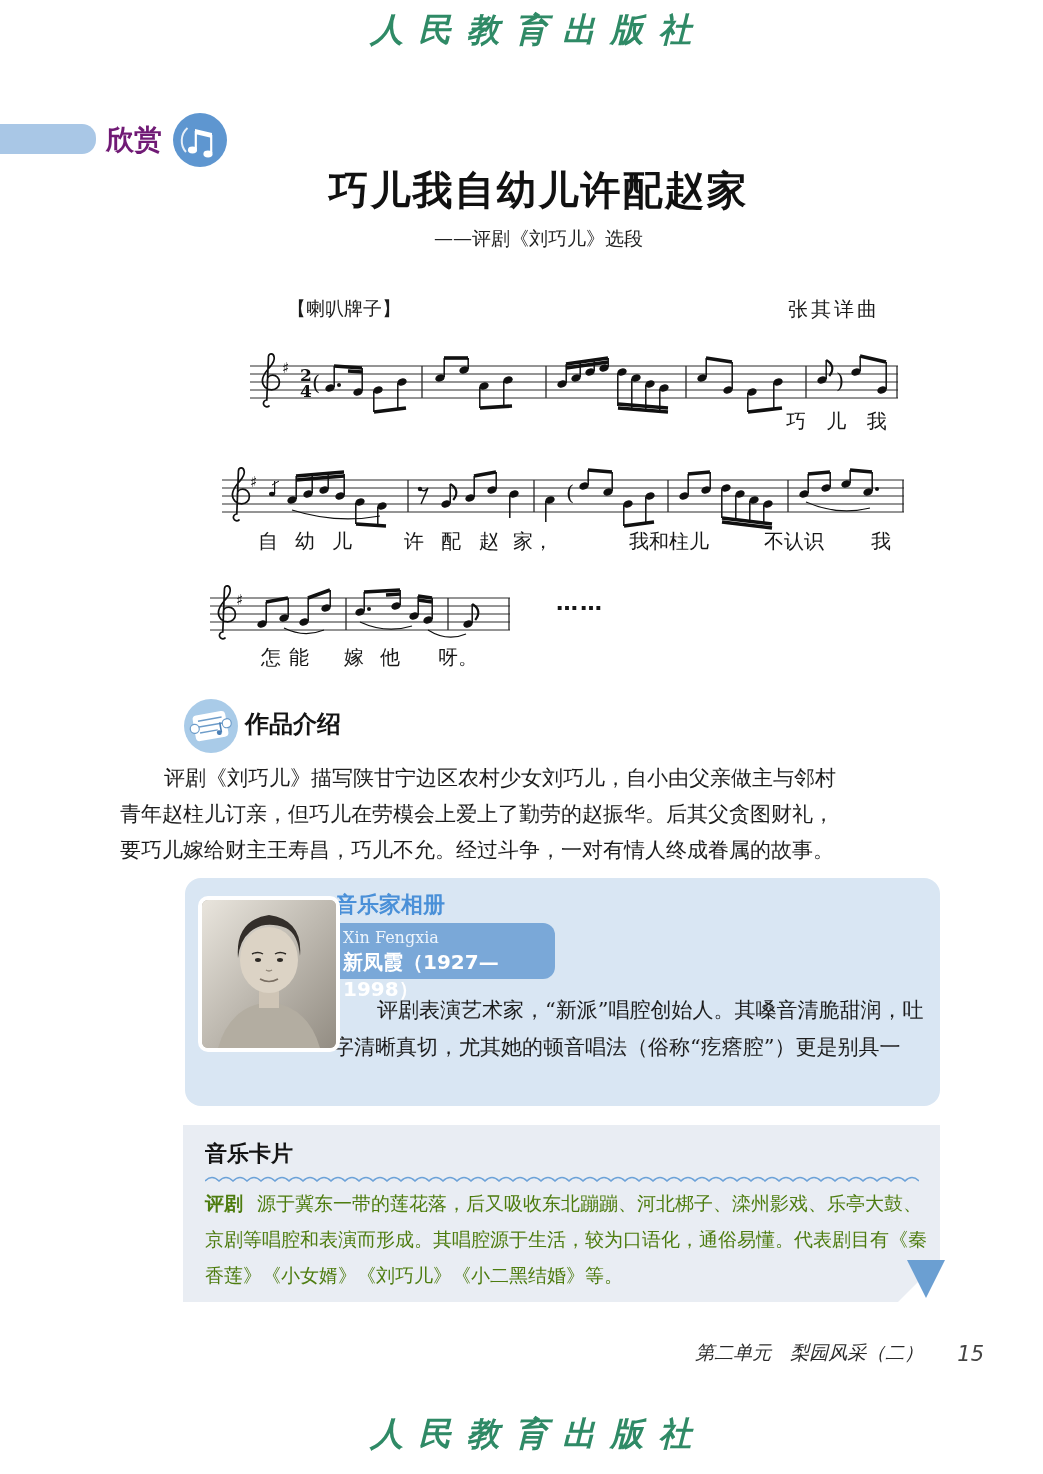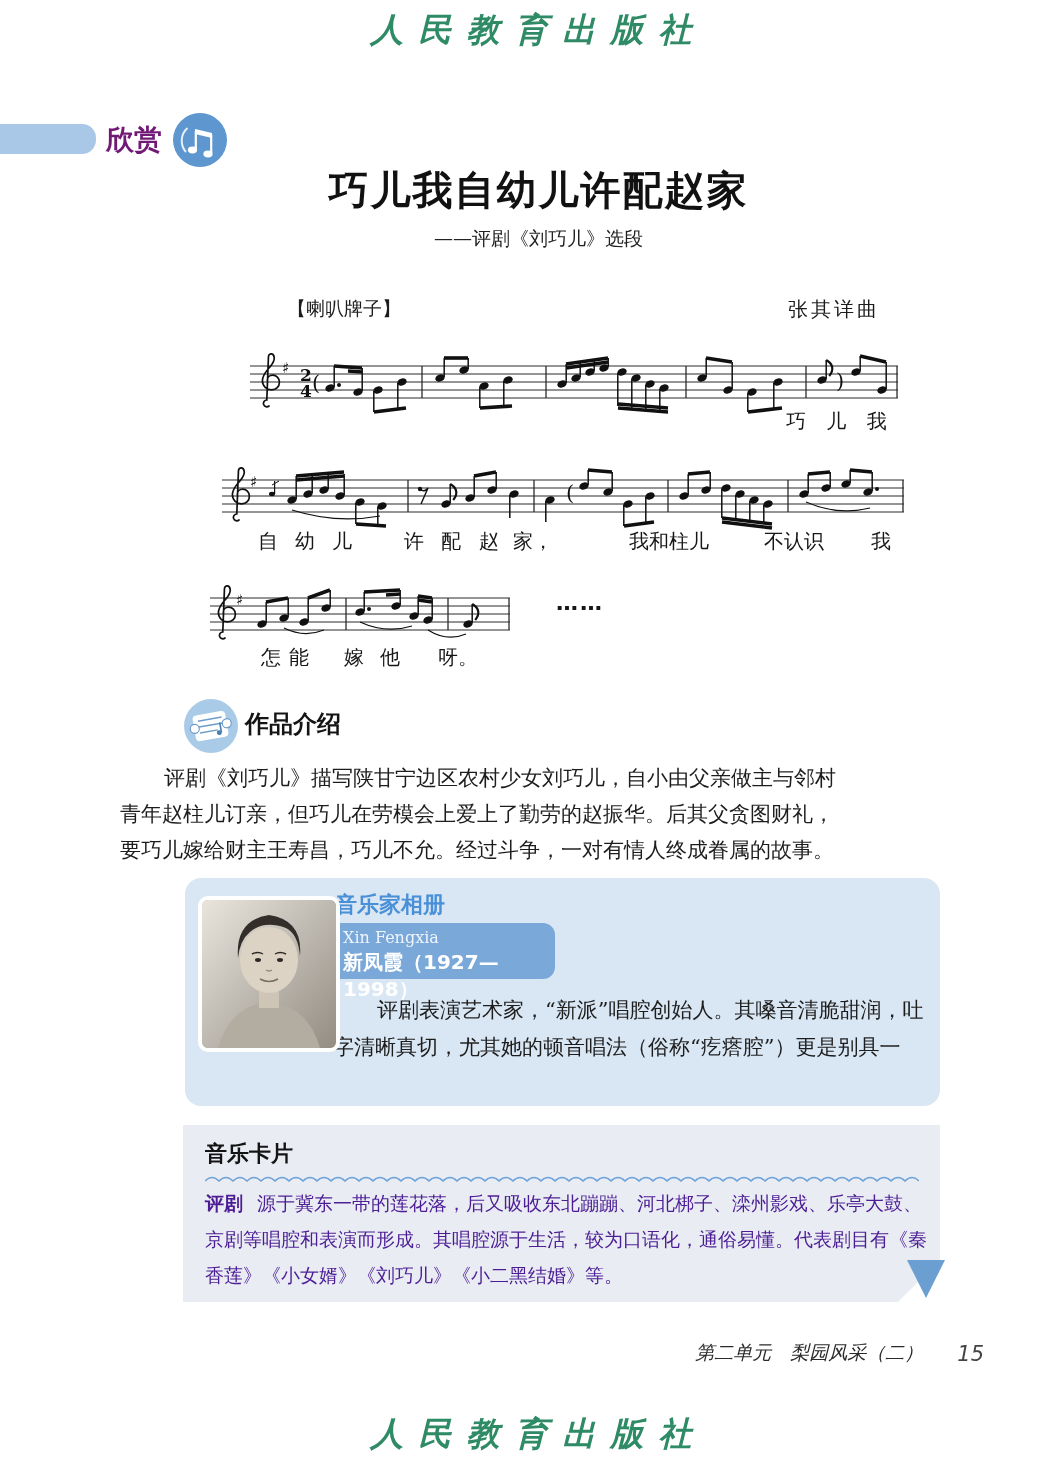--- a/index.html
+++ b/index.html
@@ -56,21 +56,21 @@
   .name-cn{margin-top:2px;font-size:20px;font-weight:bold;color:#ffffff;}
   .bio{position:absolute;left:148px;top:114px;width:600px;
         font-family:"DejaVu Serif","Liberation Serif",serif;font-size:21px;line-height:37px;color:#1d1d1d;}
   .bio .line{white-space:nowrap;}
 
   
   .music-card{position:absolute;left:183px;top:1125px;width:757px;height:177px;background:#e9edf3;}
   .card-title{position:absolute;left:22px;top:14px;font-size:22px;font-weight:bold;color:#141414;}
   .wavy{position:absolute;left:22px;top:50px;width:714px;height:10px;}
   .card-text{position:absolute;left:22px;top:60px;font-family:"DejaVu Serif","Liberation Serif",serif;
-        font-size:19px;line-height:36px;color:#4c1d95;}
+        font-size:19px;line-height:36px;color:#4d7c0f;}
   .card-text .line{white-space:nowrap;}
   .card-term{font-family:"DejaVu Sans","Liberation Sans",sans-serif;font-weight:bold;margin-right:14px;}
   .fold-cut{position:absolute;right:-1px;bottom:-1px;width:0;height:0;border-bottom:44px solid #ffffff;border-left:44px solid transparent;}
   .fold-tri{position:absolute;right:-5px;bottom:4px;width:0;height:0;border-left:19px solid transparent;
         border-right:19px solid transparent;border-top:38px solid #6b9fd2;}
 
   .footer{position:absolute;right:93px;top:1340px;display:flex;align-items:flex-end;gap:34px;
         font-family:"DejaVu Serif","Liberation Serif",serif;font-size:19px;color:#2a2a2a;font-style:italic;}
   .pagenum{font-family:"DejaVu Sans","Liberation Sans",sans-serif;font-size:21px;color:#444;}
 </style>

